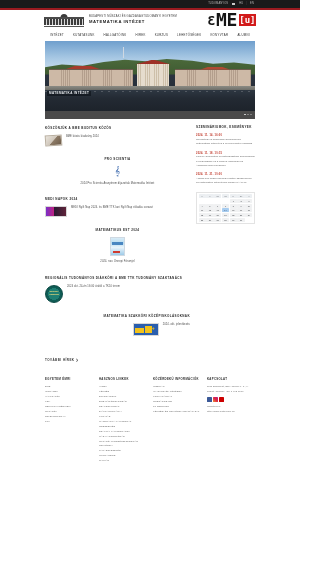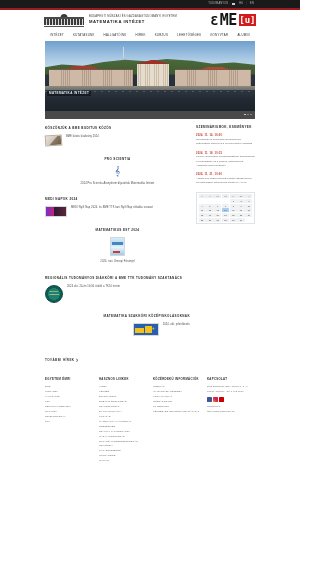--- a/index.html
+++ b/index.html
@@ -58,21 +58,21 @@
   .uni-line2 { font-size: 4.2px; color: #1e1e1e; letter-spacing: .55px; font-weight: 700; line-height: 1.5; }
   .bmelogo {
     display: flex; align-items: center; gap: 1px; flex: 0 0 auto;
   }
   .bmelogo .three {
     font-size: 13px; font-weight: 700; color: #151515;
     font-family: "DejaVu Sans Mono", monospace; letter-spacing: -.5px;
     transform: scaleX(-1); display: inline-block; line-height: 1;
   }
   .bmelogo .me {
-    font-size: 15px; font-weight: 700; color: #151515;
+    font-size: 18px; font-weight: 700; color: #151515;
     font-family: "DejaVu Sans Mono", monospace; letter-spacing: -.5px; line-height: 1;
   }
   .bmelogo .ul {
     background: #d21b1b; color: #fff; font-size: 9px; font-weight: 700;
     font-family: "DejaVu Sans Mono", monospace; padding: 0 .5px; line-height: 1.35;
     margin-left: 1px;
   }
 
   
   .nav {

